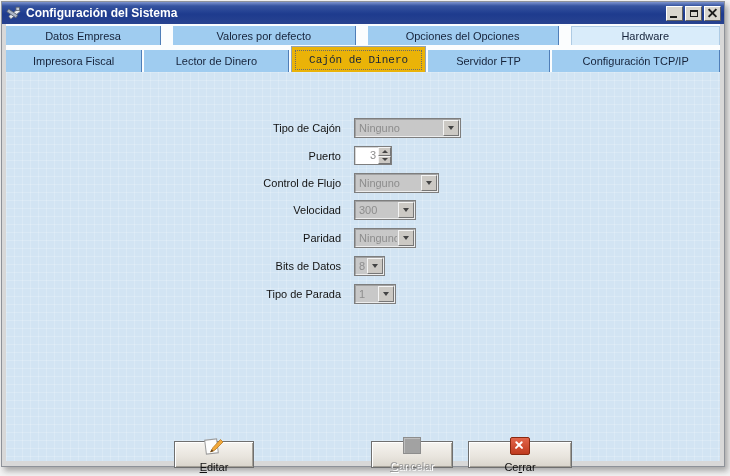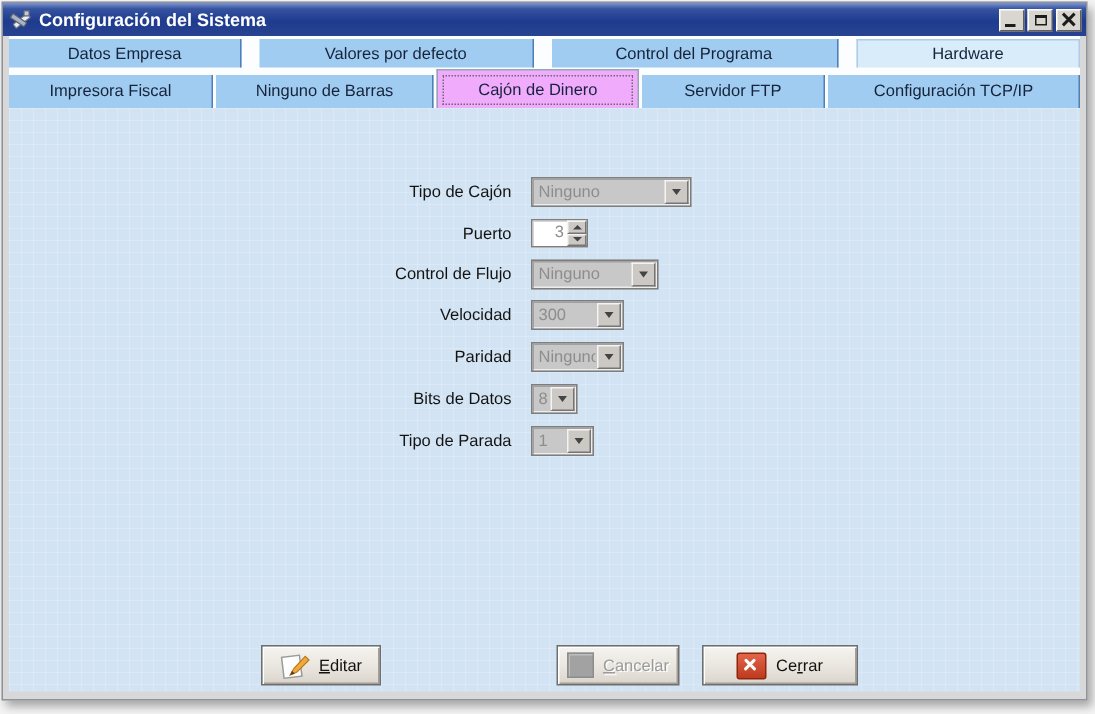--- a/index.html
+++ b/index.html
@@ -50,22 +50,22 @@
     font-size:11px; color:#16233a; background:#9fccf0;
     border-right:1px solid #4f7eb8; box-sizing:border-box;
     white-space:nowrap; cursor:default;
   }
   .tabs1 .tab { height:19px; }
   .tabs2 .tab { height:22px; }
   .tab.active1 {
     background:#d9ecfa; border:1px solid #aecbe4; border-bottom:0;
   }
   .tab.active2 {
-    height:26px; background:#f0abfc; border:1px solid #94a5b6; border-bottom:0;
-    position:relative; z-index:2;
+    height:26px; background:#eab308; border:1px solid #94a5b6; border-bottom:0;
+    position:relative; z-index:2;font-family:Liberation Mono, monospace;
   }
   .tab.active2::after {
     content:""; position:absolute; inset:3px 3px 2px 3px;
     border:1px dotted #6b6b6b;
   }
 
   
   .content {
     position:absolute; left:4px; right:4px; top:70px; bottom:5px;
     background:#d2e4f3;
@@ -110,26 +110,26 @@
   .spin-b {
     flex:1; background:#ccc9c4; border:1px solid;
     border-color:#f4f4f4 #767676 #767676 #f4f4f4;
     display:flex; align-items:center; justify-content:center; box-sizing:border-box;
   }
   .tri-up { width:0;height:0;border-left:3px solid transparent;border-right:3px solid transparent;border-bottom:3px solid #444; }
   .tri-down { width:0;height:0;border-left:3px solid transparent;border-right:3px solid transparent;border-top:3px solid #444; }
 
   
   .btn {
-    position:absolute; top:358px; height:27px; box-sizing:border-box;
+    position:absolute; top:369px; height:27px; box-sizing:border-box;
     background:linear-gradient(180deg,#f6f4f0 0%, #e8e4dd 60%, #d9d4cb 100%);
     border:1px solid #6f6f6f;
     box-shadow: inset 1px 1px 0 #ffffff, inset -1px -1px 0 #a39f96;
     display:flex; align-items:center; justify-content:center; gap:6px;
-    font-size:11px; color:#111; cursor:default;
+    font-size:11px; color:#111; cursor:default;flex-direction:column;
   }
   .btn.disabled { color:#9b9b9b; text-shadow:1px 1px 0 #ffffff; }
   .btn .key { text-decoration:underline; }
   .icon-gray {
     width:16px; height:15px; background:#a2a2a2; border:1px solid #8d8d8d;
     box-shadow: inset 1px 1px 0 #bdbdbd; flex:0 0 auto;
   }
   .icon-redx {
     width:18px; height:16px; border-radius:2px; flex:0 0 auto;
     background:linear-gradient(180deg,#e2654a,#bf3a1e);
@@ -164,27 +164,27 @@
     <div class="winbtn">
         <span class="glyph-close"></span>
       </div>
   </div>
 
   <div class="tabstrip-bg"></div>
 
   <div class="tabs1">
     <div class="tab" style="flex:163">Datos Empresa</div>
     <div class="tab" style="flex:192">Valores por defecto</div>
-    <div class="tab" style="flex:201">Control del Programa</div>
+    <div class="tab" style="flex:201">Opciones del Opciones</div>
     <div class="tab active1" style="flex:156">Hardware</div>
   </div>
 
   <div class="tabs2">
     <div class="tab" style="flex:138">Impresora Fiscal</div>
-    <div class="tab" style="flex:147">Ninguno de Barras</div>
+    <div class="tab" style="flex:147">Lector de Dinero</div>
     <div class="tab active2" style="flex:135">Cajón de Dinero</div>
     <div class="tab" style="flex:124">Servidor FTP</div>
     <div class="tab" style="flex:170">Configuración TCP/IP</div>
   </div>
 
   <div class="content">
 
     <div class="frow" style="top:46px">
       <span class="flabel">Tipo de Cajón</span>
       <div class="fctrl combo" style="width:107px">

